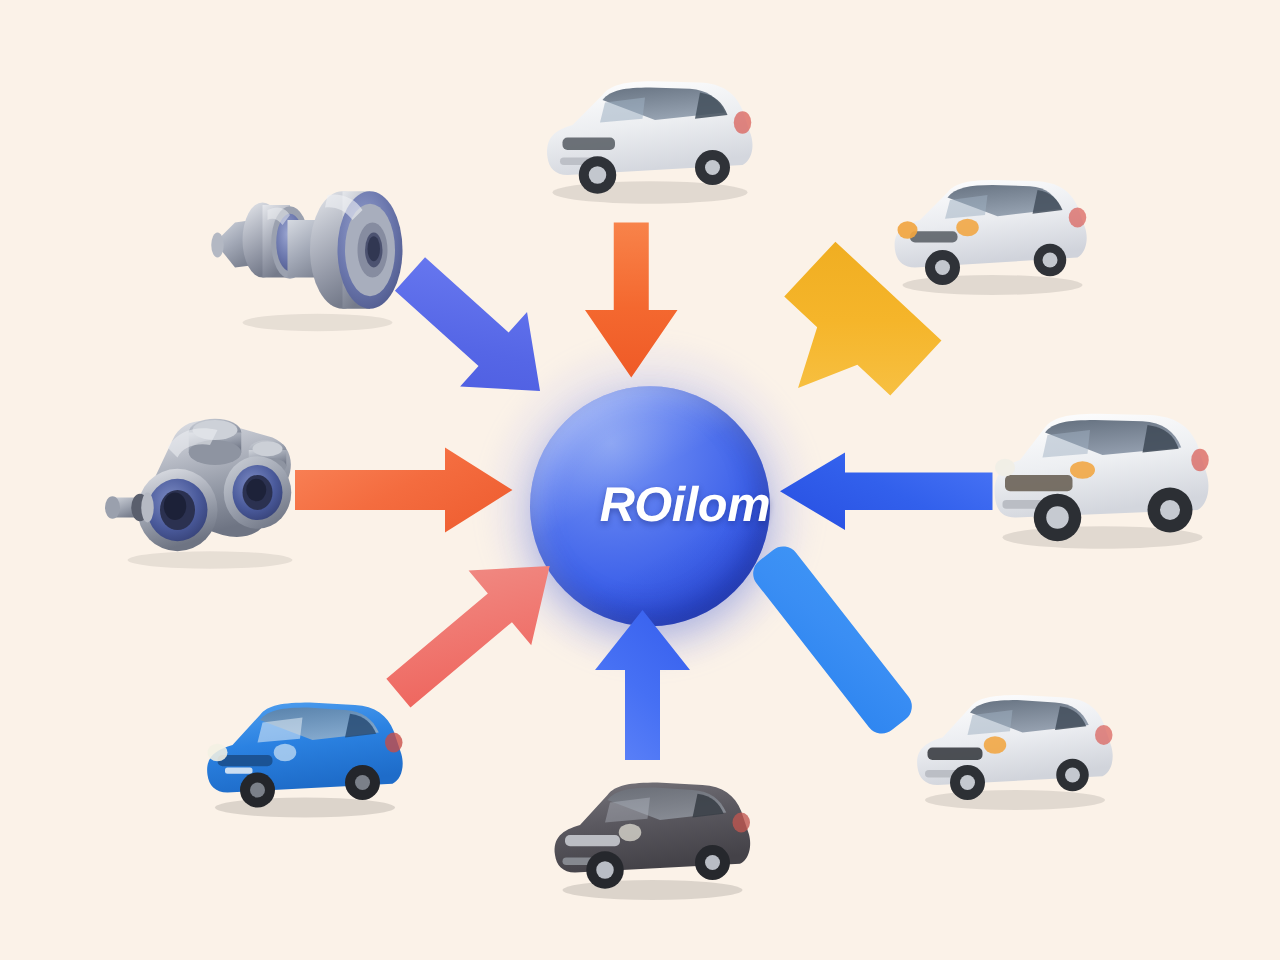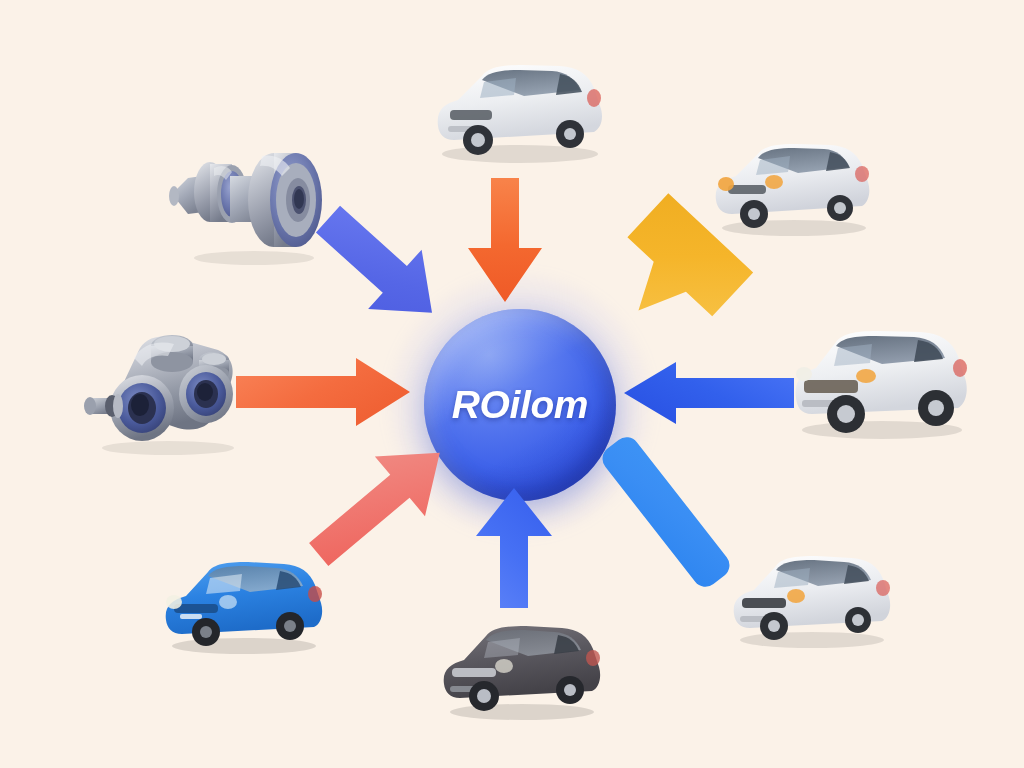--- a/index.html
+++ b/index.html
@@ -42,21 +42,21 @@
     height: 192px;
     border-radius: 50%;
     background:
       radial-gradient(circle at 34% 24%, #7f9bf2 0%, #5f7ff0 26%, #3f63ea 58%, #2f4fdf 80%, #2a45cf 100%);
     box-shadow:
       inset -6px -8px 22px rgba(18,30,120,0.45),
       inset 7px 8px 20px rgba(190,210,255,0.42),
       0 10px 26px rgba(60,85,200,0.30);
     display: flex;
     align-items: center;
-    justify-content: center;
+    justify-content: flex-end;
   }
   .hub-rim {
     position: absolute;
     left: 0; top: 0; right: 0; bottom: 0;
     border-radius: 50%;
     background: linear-gradient(150deg, rgba(255,255,255,0.34) 0%, rgba(255,255,255,0.0) 42%, rgba(255,255,255,0.0) 64%, rgba(20,35,130,0.22) 100%);
     pointer-events: none;
   }
   .hub-label {
     position: relative;

